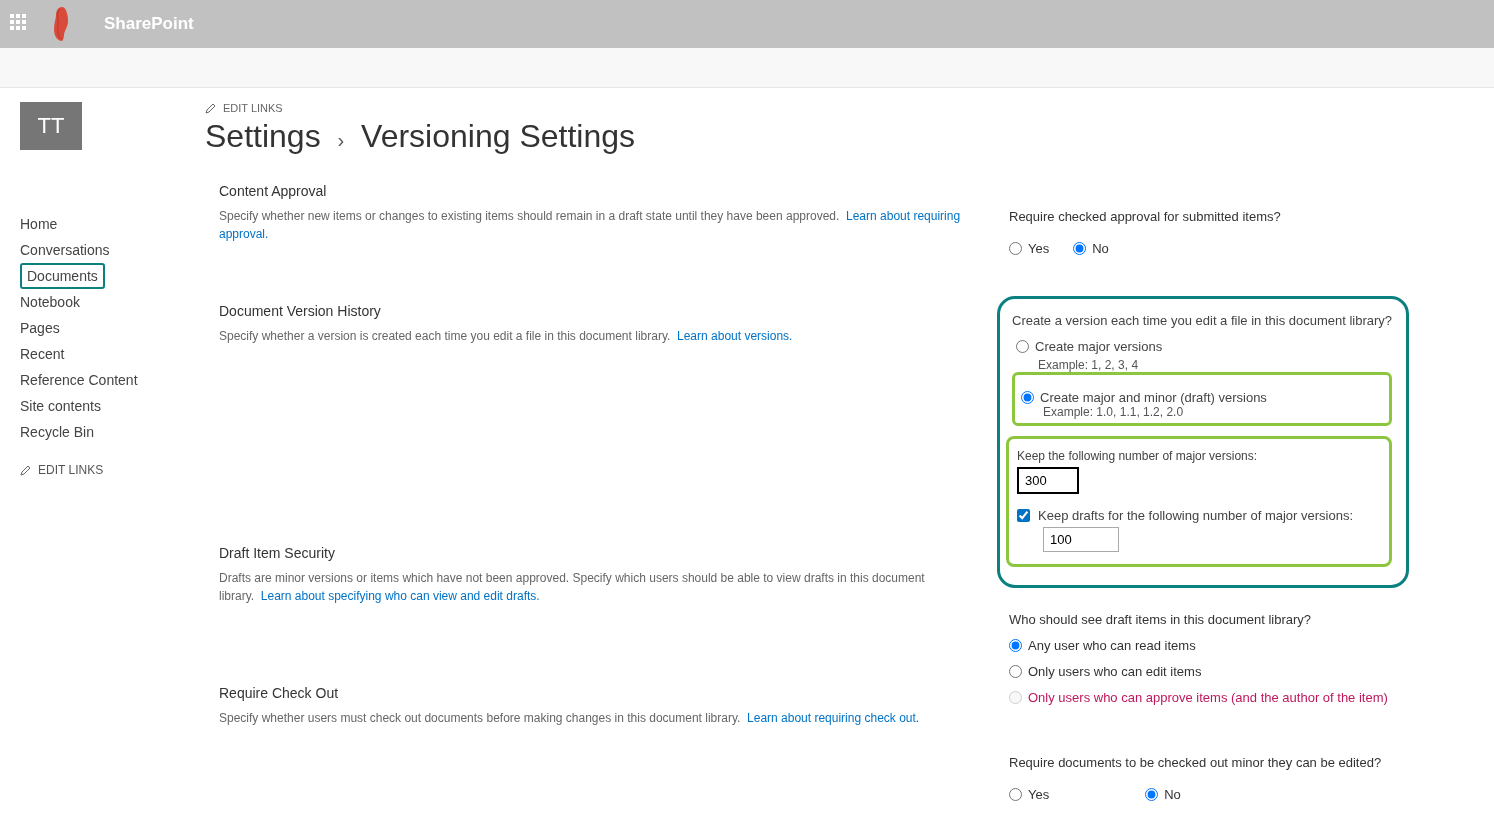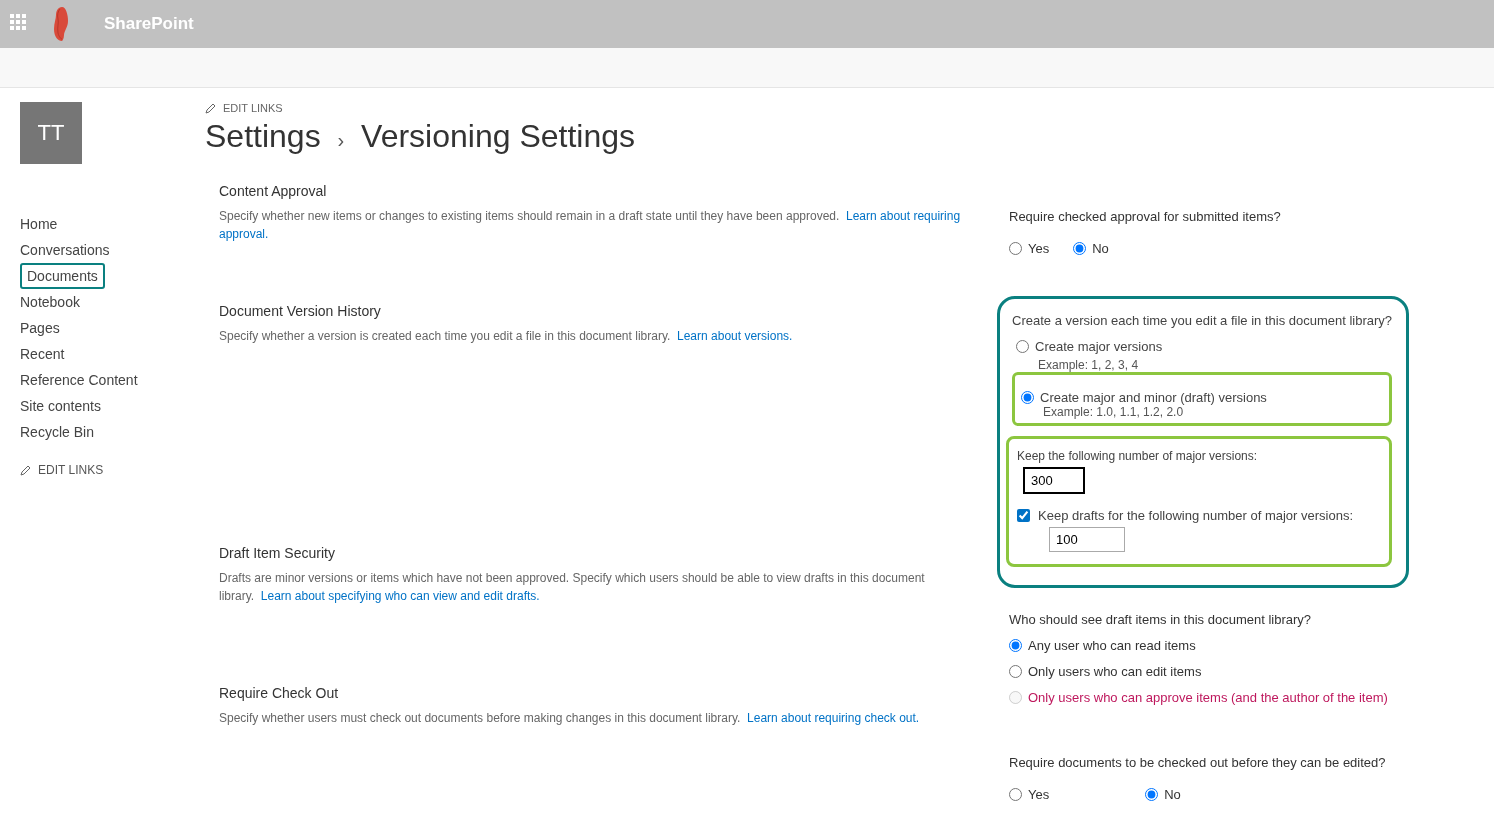--- a/index.html
+++ b/index.html
@@ -7,21 +7,21 @@
   
   .topbar { height: 48px; background: #c1c1c1; display: flex; align-items: center; padding: 0 10px; }
   .waffle { width: 20px; height: 20px; display: grid; grid-template-columns: repeat(3, 4px); grid-template-rows: repeat(3, 4px); gap: 2px; margin-right: 18px; cursor: pointer; }
   .waffle span { background: #fff; width: 4px; height: 4px; }
   .logo-icon { width: 28px; height: 38px; margin-right: 28px; }
   .sp-title { color: #fff; font-size: 17px; font-weight: 600; }
   .subbar { height: 40px; border-bottom: 1px solid #e5e5e5; background: #f8f8f8; }
 
   .content { display: flex; padding: 14px 0 40px 20px; }
   .leftcol { width: 185px; flex-shrink: 0; }
-  .tile { width: 62px; height: 62px; background: #767676; color: #fff; font-size: 22px; display: flex; align-items: center; justify-content: center; margin-bottom: 10px; }
+  .tile { width: 62px; height: 48px; background: #767676; color: #fff; font-size: 22px; display: flex; align-items: center; justify-content: center; margin-bottom: 10px; }
   .nav { margin-top: 28px; }
   .nav-item { padding: 5px 0; font-size: 14px; color: #444; cursor: pointer; }
   .nav-item.active { border: 2px solid #0a8080; padding: 3px 5px; border-radius: 3px; display: inline-block; }
   .edit-links-side { margin-top: 18px; font-size: 12px; color: #555; display: flex; align-items: center; gap: 6px; cursor: pointer; }
   .pencil { width: 12px; height: 12px; }
 
   .maincol { flex: 1; padding-right: 40px; }
   .edit-links-top { font-size: 11px; color: #666; display: flex; align-items: center; gap: 6px; cursor: pointer; margin-bottom: 4px; }
   .page-title { font-size: 32px; font-weight: 300; color: #333; margin-bottom: 28px; }
   .page-title .sep { margin: 0 8px; font-size: 20px; color: #555; }
@@ -43,21 +43,21 @@
   .radio-item input { cursor: pointer; }
   .radio-stack .radio-item { margin-bottom: 4px; }
   .example { font-size: 12px; color: #555; margin-left: 22px; }
   .disabled-text { color: #be185d; }
 
   .hl-teal { border: 3px solid #0a8080; border-radius: 18px; padding: 14px 14px 18px 8px; margin-left: -12px; margin-bottom: 24px; }
   .hl-green { border: 3px solid #8cc63f; border-radius: 6px; padding: 4px 6px; margin-left: 4px; margin-bottom: 10px; }
   .hl-green2 { border: 3px solid #8cc63f; border-radius: 8px; padding: 10px 10px 12px 8px; margin-left: -2px; }
 
   .keep-label { font-size: 12px; margin-bottom: 4px; }
-  .num-input { border: 2px solid #000; padding: 4px 6px; width: 62px; font-size: 13px; margin-left: 6px; }
+  .num-input { border: 2px solid #000; padding: 4px 6px; width: 62px; font-size: 13px; }
   .num-input.light { border: 1px solid #aaa; width: 76px; }
   .check-row { display: flex; align-items: center; gap: 8px; margin-top: 14px; }
   .check-row input[type=checkbox] { accent-color: #0072c6; cursor: pointer; }
 
   .footer-btns { display: flex; justify-content: flex-end; gap: 10px; margin-top: 40px; }
   .btn { border: 1px solid #999; background: #fff; padding: 5px 24px; font-size: 13px; cursor: pointer; min-width: 68px; }
 </style>
 </head>
 <body>
 
@@ -211,21 +211,21 @@
                   <span>Only users who can edit items</span>
                 </label>
               <label class="radio-item">
                   <input type="radio" name="ds" disabled="" style="">
                   <span class="disabled-text">Only users who can approve items (and the author of the item)</span>
                 </label>
             </div>
           </div>
 
           <div class="control-group" style="margin-top:50px;">
-            <div class="q">Require documents to be checked out before they can be edited?</div>
+            <div class="q">Require documents to be checked out minor they can be edited?</div>
             <div class="radio-row">
               <label class="radio-item">
                   <input type="radio" name="co" style="">
                   <span>Yes</span>
                 </label>
               <label class="radio-item" style="margin-left:72px;">
                   <input type="radio" name="co" checked="" style="">
                   <span>No</span>
                 </label>
             </div>

